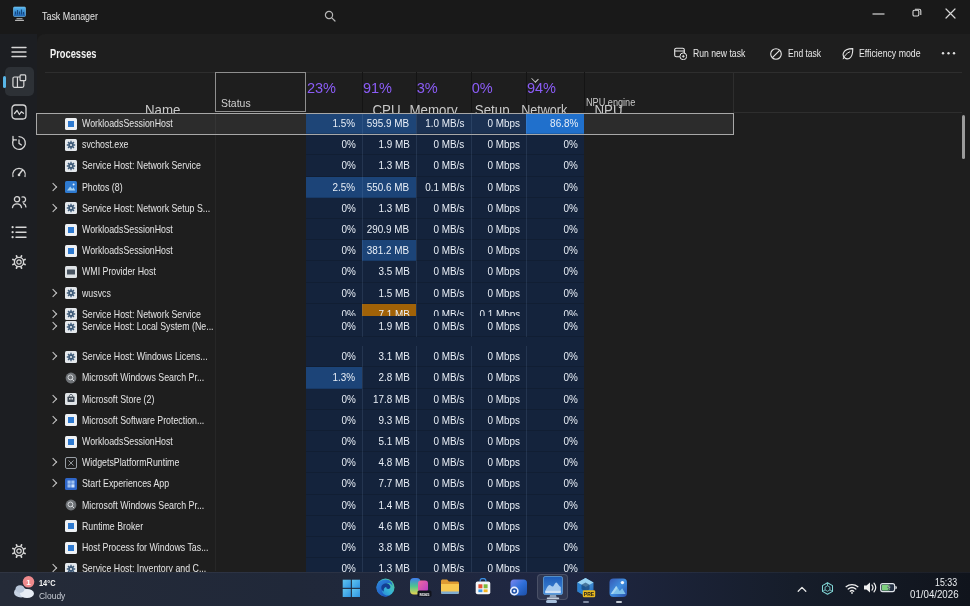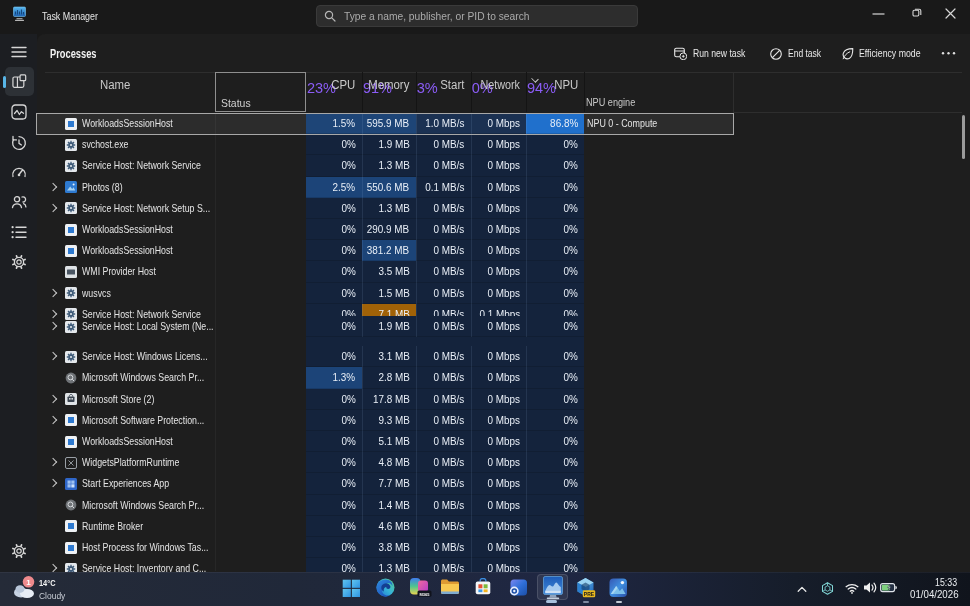--- a/index.html
+++ b/index.html
@@ -11,21 +11,21 @@
 #searchbox .ph{position:absolute;left:27px;top:4px;font-size:11.5px;color:#ababab;}
 #sidebar{position:absolute;left:0;top:34px;width:37px;height:572px;background:#1c1e22;}
 #selitem{position:absolute;left:5px;top:67px;width:29px;height:29px;border-radius:5px;background:#2d3136;}
 #selbar{position:absolute;left:2.5px;top:75.5px;width:3px;height:12px;border-radius:2px;background:#58b6e8;}
 #panel{position:absolute;left:37px;top:34px;width:933px;height:572px;background:#1e1e1e;border-top-left-radius:8px;}
 #ptitle{position:absolute;left:50px;top:46px;font-size:13px;font-weight:bold;color:#f2f2f2;}
 .topbtn{position:absolute;top:46.5px;height:16px;font-size:11.5px;color:#e8e8e8;}
 #statusHdr{position:absolute;left:215px;top:72px;width:91px;height:40px;border:1px solid #8f8f8f;}
 #statusHdr span{position:absolute;left:5px;bottom:2px;font-size:11px;color:#cfcfcf;transform:scaleX(0.95);transform-origin:left bottom;}
 .hv{position:absolute;top:78.5px;height:14px;font-size:15px;color:#8b5cf6;text-align:left;}
-.hl{position:absolute;top:78px;height:13px;font-size:12px;color:#c9c9c9;text-align:right;}
+.hl{position:absolute;top:102px;height:13px;font-size:14px;color:#c9c9c9;text-align:right;margin-left:45px;}
 #engHdr{position:absolute;left:586px;top:96px;font-size:10.5px;color:#c9c9c9;}
 #sortchev{position:absolute;left:532px;top:76px;width:6px;height:6px;
   border-right:1.3px solid #cfcfcf;border-bottom:1.3px solid #cfcfcf;transform:rotate(45deg) scale(1,0.78);}
 .hsep{position:absolute;top:72px;width:1px;height:40px;background:#141414;}
 #heatbg{position:absolute;left:306px;top:113px;width:278px;height:458px;background:#14233c;}
 .prow{position:absolute;left:37px;width:696px;height:21.2px;font-size:11px;color:#e4e4e4;}
 .prow .pname{position:absolute;left:45px;top:4px;white-space:nowrap;}
 .prow .chev{position:absolute;left:13px;top:7px;width:6px;height:6px;
   border-right:1.2px solid #c9c9c9;border-bottom:1.2px solid #c9c9c9;transform:rotate(-45deg);}
 .ricon{position:absolute;left:27.5px;top:4.5px;width:12px;height:12px;}
@@ -61,23 +61,20 @@
           <stop offset="0" stop-color="#57b8f0"></stop>
           <stop offset="1" stop-color="#1e62b4"></stop>
         </linearGradient>
       </defs>
       <rect x="0.5" y="1" width="12" height="9.5" rx="1" fill="url(#tg)" stroke="#7cc7f2" stroke-width="0.6"></rect>
       <path d="M2.5 8.5v-3M4.5 8.5V4M6.5 8.5V5.5M8.5 8.5V3.5M10.5 8.5v-2.5" stroke="#14487e" stroke-width="1.1"></path>
       <rect x="3.5" y="12" width="6" height="1.2" fill="#9a9a9a"></rect>
       <rect x="2" y="13.8" width="9" height="1.2" rx="0.6" fill="#b5b5b5"></rect>
     </svg>
   <span id="apptitle"><span style="display:inline-block;transform:scaleX(0.81);transform-origin:left center;white-space:nowrap;">Task Manager</span></span>
-  <div id="searchbox">
-      <span class="ph"><span style="display:inline-block;transform:scaleX(0.89);transform-origin:left center;white-space:nowrap;">Type a name, publisher, or PID to search</span></span>
-    </div>
   <svg class="abs" style="left:324px;top:10px;" width="12" height="12" viewBox="0 0 12 12" fill="none">
       <circle cx="5" cy="5" r="3.6" stroke="#b6b6b6" stroke-width="1.2"></circle>
       <path d="M7.8 7.8L11 11" stroke="#b6b6b6" stroke-width="1.2" stroke-linecap="round"></path>
     </svg>
   <svg class="abs" style="left:872px;top:13px;" width="13" height="6" viewBox="0 0 13 6" fill="none">
       <path d="M0.5 1h12" stroke="#d6d6d6" stroke-width="1.2"></path>
     </svg>
     <svg class="abs" style="left:911.5px;top:6.5px;" width="10" height="10" viewBox="0 0 10 10" fill="none">
       <path d="M3 2.2h4.2c1 0 1.6.6 1.6 1.6V8" stroke="#d6d6d6" stroke-width="1.1" fill="none"></path>
       <rect x="1" y="3.2" width="5.8" height="5.8" rx="1.2" stroke="#d6d6d6" stroke-width="1.1" fill="#191919"></rect>
@@ -167,40 +164,39 @@
 <div class="hsep" style="left:361.5px;"></div>
 <div class="hsep" style="left:415.5px;"></div>
 <div class="hsep" style="left:470.5px;"></div>
 <div class="hsep" style="left:526px;"></div>
 <div class="hsep" style="left:584px;"></div>
 <span class="hv" style="left:306px;width:49.5px;"><span style="display:inline-block;transform:scaleX(0.97);transform-origin:right center;white-space:nowrap;">23%</span></span>
 <span class="hl" style="left:306px;width:49.5px;"><span style="display:inline-block;transform:scaleX(0.95);transform-origin:right center;white-space:nowrap;">CPU</span></span>
 <span class="hv" style="left:361.5px;width:48px;"><span style="display:inline-block;transform:scaleX(0.97);transform-origin:right center;white-space:nowrap;">91%</span></span>
 <span class="hl" style="left:361.5px;width:48px;"><span style="display:inline-block;transform:scaleX(0.95);transform-origin:right center;white-space:nowrap;">Memory</span></span>
 <span class="hv" style="left:415.5px;width:49px;"><span style="display:inline-block;transform:scaleX(0.97);transform-origin:right center;white-space:nowrap;">3%</span></span>
-<span class="hl" style="left:415.5px;width:49px;"><span style="display:inline-block;transform:scaleX(0.95);transform-origin:right center;white-space:nowrap;">Start</span></span>
+<span class="hl" style="left:415.5px;width:49px;"><span style="display:inline-block;transform:scaleX(0.95);transform-origin:right center;white-space:nowrap;">Setup</span></span>
 <span class="hv" style="left:470.5px;width:49.5px;"><span style="display:inline-block;transform:scaleX(0.97);transform-origin:right center;white-space:nowrap;">0%</span></span>
 <span class="hl" style="left:470.5px;width:49.5px;"><span style="display:inline-block;transform:scaleX(0.9);transform-origin:right center;white-space:nowrap;">Network</span></span>
 <span class="hv" style="left:526px;width:52px;"><span style="display:inline-block;transform:scaleX(0.97);transform-origin:right center;white-space:nowrap;">94%</span></span>
 <span class="hl" style="left:526px;width:52px;"><span style="display:inline-block;transform:scaleX(0.95);transform-origin:right center;white-space:nowrap;">NPU</span></span>
 <span id="sortchev"></span>
 <span id="engHdr"><span style="display:inline-block;transform:scaleX(0.87);transform-origin:left center;white-space:nowrap;">NPU engine</span></span>
 <span class="hl" style="left:100px;width:60px;text-align:left;"><span style="display:inline-block;transform:scaleX(0.95);transform-origin:left center;white-space:nowrap;">Name</span></span>
 <div class="prow sel" style="top:113.0px;">
     <svg class="ricon" width="12" height="12" viewBox="0 0 12 12" fill="none">
       <rect width="12" height="12" rx="1.5" fill="#eef1f4"></rect>
       <rect x="3" y="3" width="6" height="6" fill="#2e7ad0"></rect>
     </svg>
     <span class="pname"><span style="display:inline-block;transform:scaleX(0.8);transform-origin:left center;white-space:nowrap;">WorkloadsSessionHost</span></span>
     <span class="cell c1" style="background:#1e4577;"><span style="display:inline-block;transform:scaleX(0.9);transform-origin:right center;white-space:nowrap;">1.5%</span></span>
     <span class="cell c2" style="background:#1e4577;"><span style="display:inline-block;transform:scaleX(0.9);transform-origin:right center;white-space:nowrap;">595.9 MB</span></span>
     <span class="cell c3" style="background:#1b3152;"><span style="display:inline-block;transform:scaleX(0.9);transform-origin:right center;white-space:nowrap;">1.0 MB/s</span></span>
     <span class="cell c4" style="background:#1b3152;"><span style="display:inline-block;transform:scaleX(0.9);transform-origin:right center;white-space:nowrap;">0 Mbps</span></span>
     <span class="cell c5" style="background:#2070cc;"><span style="display:inline-block;transform:scaleX(0.9);transform-origin:right center;white-space:nowrap;">86.8%</span></span>
-    <span class="cell eng"><span style="display:inline-block;transform:scaleX(0.81);transform-origin:left center;white-space:nowrap;">NPU 0 - Compute</span></span>
   </div>
 <div class="prow" style="top:134.2px;">
     <svg class="ricon" width="12" height="12" viewBox="0 0 12 12" fill="none">
       <rect width="12" height="12" rx="1.5" fill="#e4e8ec"></rect>
       <circle cx="6" cy="6" r="2.9" fill="#3d5a78"></circle>
       <path d="M6 1.8v1.4M6 8.8v1.4M1.8 6h1.4M8.8 6h1.4M3 3l1 1M9 3L8 4M3 9l1-1M9 9L8 8" stroke="#3d5a78" stroke-width="1.3"></path>
       <circle cx="6" cy="6" r="1.1" fill="#e4e8ec"></circle>
     </svg>
     <span class="pname"><span style="display:inline-block;transform:scaleX(0.8);transform-origin:left center;white-space:nowrap;">svchost.exe</span></span>
     <span class="cell c1" style="background:#14233c;"><span style="display:inline-block;transform:scaleX(0.9);transform-origin:right center;white-space:nowrap;">0%</span></span>

